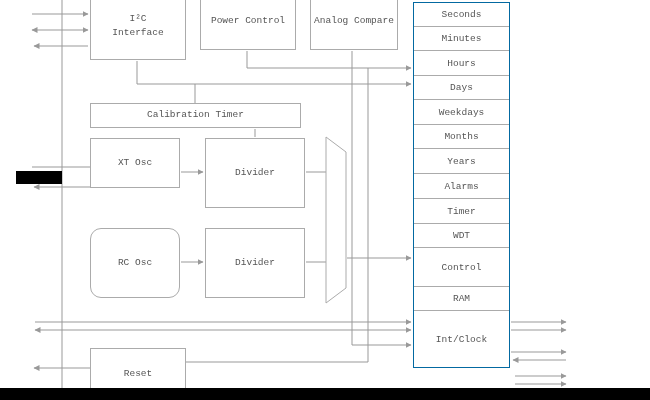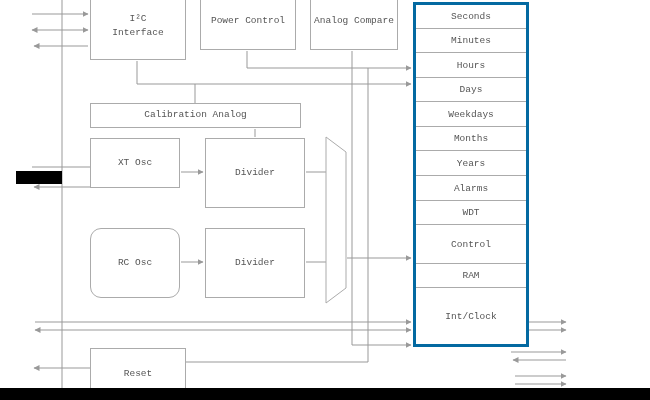--- a/index.html
+++ b/index.html
@@ -17,22 +17,22 @@
   .blk-i2c{left:90px;top:-8px;width:96px;height:68px;}
   .blk-power{left:200px;top:-8px;width:96px;height:58px;}
   .blk-analog{left:310px;top:-8px;width:88px;height:58px;}
   .blk-cal{left:90px;top:103px;width:211px;height:25px;}
   .blk-xtosc{left:90px;top:138px;width:90px;height:50px;}
   .blk-div1{left:205px;top:138px;width:100px;height:70px;}
   .blk-rcosc{left:90px;top:228px;width:90px;height:70px;border-radius:11px;}
   .blk-div2{left:205px;top:228px;width:100px;height:70px;}
   .blk-reset{left:90px;top:348px;width:96px;height:52px;}
   .stack{
-    position:absolute;left:413px;top:2px;width:116px;
-    border:3px solid #0369a1;background:#ffffff;z-index:2;box-sizing:border-box;
+    position:absolute;left:413px;top:2px;width:97px;
+    border:1px solid #0369a1;background:#ffffff;z-index:2;box-sizing:border-box;
   }
   .row{
     border-bottom:1px solid #ababab;display:flex;align-items:center;justify-content:center;
     color:#555555;font-size:9.5px;box-sizing:border-box;
   }
   .row:last-child{border-bottom:none;}
   .mask{position:absolute;background:#000000;z-index:5;}
   .mask-bottom{left:0;top:388px;width:650px;height:12px;}
   .mask-pin{left:16px;top:171px;width:46px;height:13px;}
 </style>
@@ -97,21 +97,21 @@
     <span>Interface</span>
   </div>
   <div class="blk blk-power">
     <span>Power Control</span>
   </div>
   <div class="blk blk-analog">
     <span>Analog Compare</span>
   </div>
 
   <div class="blk blk-cal">
-    <span>Calibration Analog</span>
+    <span>Calibration Timer</span>
   </div>
   <div class="blk blk-xtosc">
     <span>XT Osc</span>
   </div>
   <div class="blk blk-div1">
     <span>Divider</span>
   </div>
   <div class="blk blk-rcosc">
     <span>RC Osc</span>
   </div>
@@ -124,20 +124,21 @@
 
   <div class="stack">
     <div class="row" style="height:24px">Seconds</div>
     <div class="row" style="height:24px">Minutes</div>
     <div class="row" style="height:25px">Hours</div>
     <div class="row" style="height:24px">Days</div>
     <div class="row" style="height:25px">Weekdays</div>
     <div class="row" style="height:24px">Months</div>
     <div class="row" style="height:25px">Years</div>
     <div class="row" style="height:25px">Alarms</div>
+    <div class="row" style="height:25px">Timer</div>
     <div class="row" style="height:24px">WDT</div>
     <div class="row" style="height:39px">Control</div>
     <div class="row" style="height:24px">RAM</div>
     <div class="row" style="height:56px">Int/Clock</div>
   </div>
 
   <div class="mask mask-bottom"></div>
   <div class="mask mask-pin"></div>
 
 </div>

